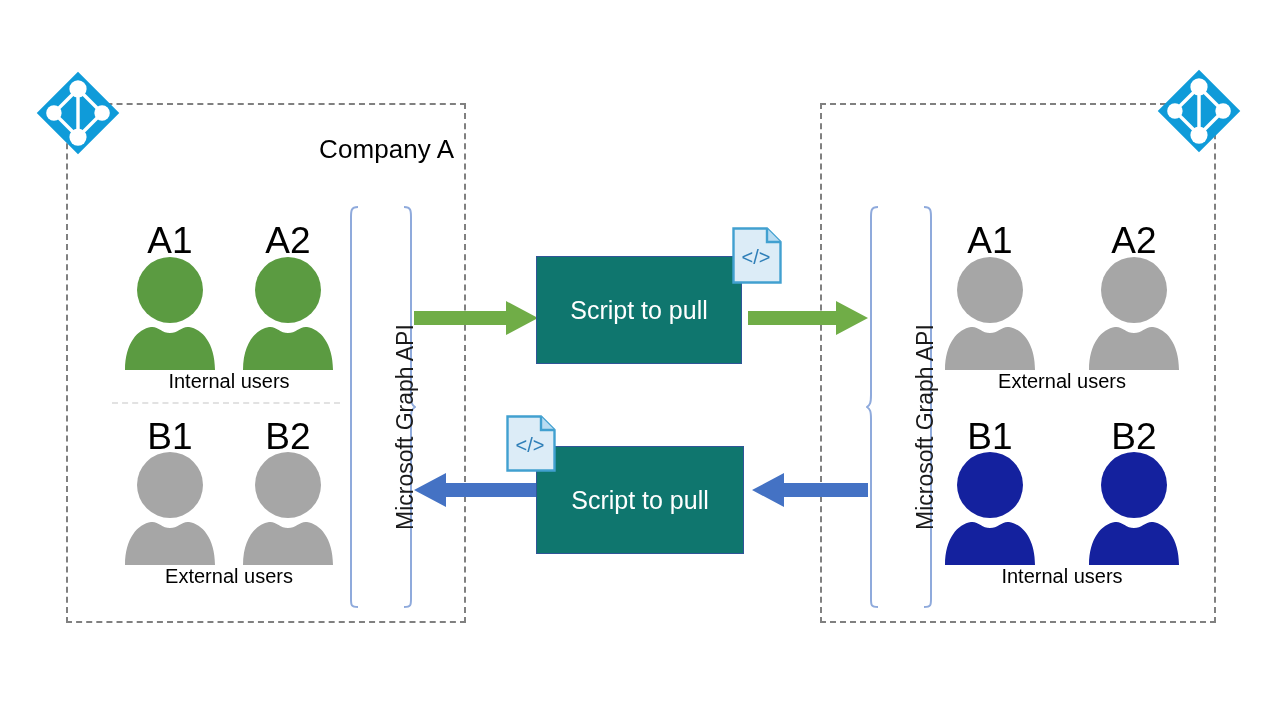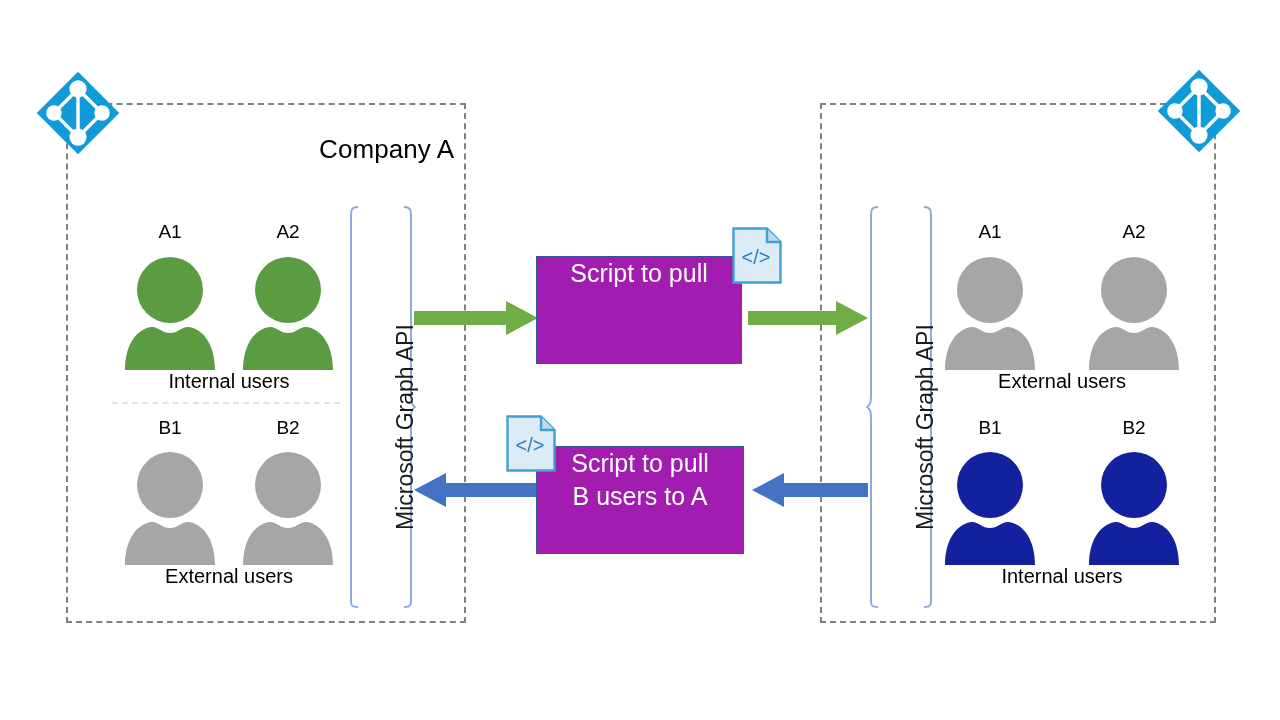--- a/index.html
+++ b/index.html
@@ -40,21 +40,21 @@
   #company-b-label { left: 838px; top: 134px; }
 
   
   .azure-icon { width: 86px; height: 86px; }
   #azure-icon-a { left: 35px;  top: 70px; }
   #azure-icon-b { left: 1156px; top: 68px; }
 
   
   .person { width: 92px; height: 115px; }
   .person-label {
-    font-size: 19px;
+    font-size: 37px;
     color: #000000;
     text-align: center;
     width: 92px;
     line-height: 1;
   }
   .group-caption {
     font-size: 20px;
     color: #000000;
     text-align: center;
     white-space: nowrap;
@@ -72,31 +72,31 @@
     position: absolute;
     font-size: 23px;
     color: #1a1a1a;
     white-space: nowrap;
     transform-origin: 0 0;
     transform: rotate(-90deg);
   }
 
   
   .script-box {
-    background: #a21caf;
+    background: #0f766e;
     border: 1px solid #2f5597;
     box-sizing: border-box;
     color: #ffffff;
     font-size: 25px;
     line-height: 1.32;
     text-align: center;
     display: flex;
     flex-direction: column;
     align-items: center;
-    justify-content: flex-start;
+    justify-content: center;
   }
   #script-box-ab { left: 536px; top: 256px; width: 206px; height: 108px; }
   #script-box-ba { left: 536px; top: 446px; width: 208px; height: 108px; }
 
   
   .code-icon { width: 50px; height: 57px; }
   #code-icon-ab { left: 732px; top: 227px; }
   #code-icon-ba { left: 506px; top: 415px; }
 
   
@@ -274,21 +274,20 @@
       <polygon points="124,11 32,11 32,1 0,18 32,35 32,25 124,25" fill="#4472c4"></polygon>
     </svg>
   </div>
 
   <div class="abs script-box" id="script-box-ab">
     <div>Script to pull</div>
   </div>
 
   <div class="abs script-box" id="script-box-ba">
     <div>Script to pull</div>
-    <div>B users to A</div>
   </div>
 
   <div class="abs code-icon" id="code-icon-ab">
     <svg viewBox="0 0 50 57" width="50" height="57" aria-hidden="true">
       <path d="M1.5 1.5 L35 1.5 L48.5 15 L48.5 55.5 L1.5 55.5 Z" fill="#dcecf7" stroke="#41a0d0" stroke-width="2.4"></path>
       <path d="M35 1.5 L35 15 L48.5 15" fill="#b9dcf2" stroke="#41a0d0" stroke-width="2.4"></path>
       <text x="24" y="37" text-anchor="middle" font-family="Liberation Sans, sans-serif" font-size="20" fill="#2f7fb8">&lt;/&gt;</text>
     </svg>
   </div>
 

